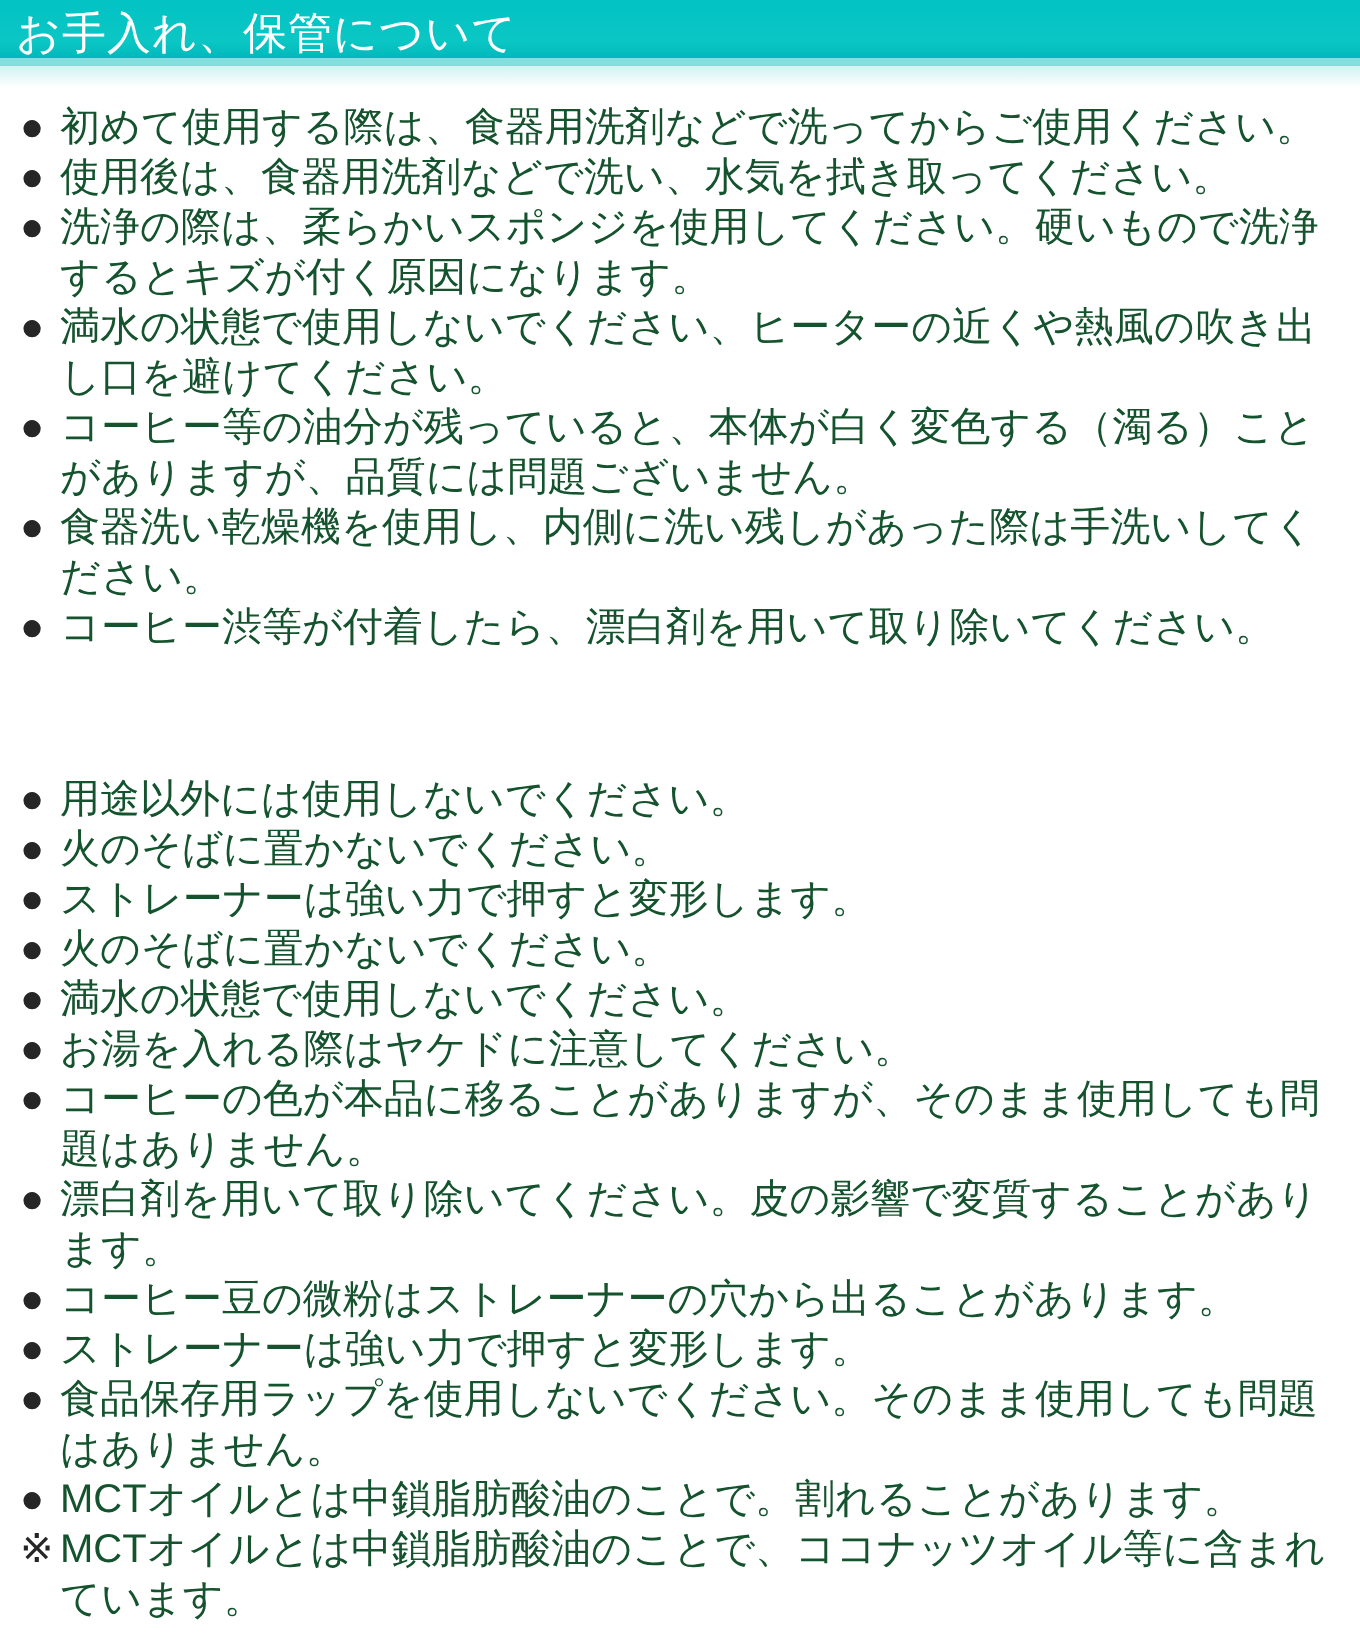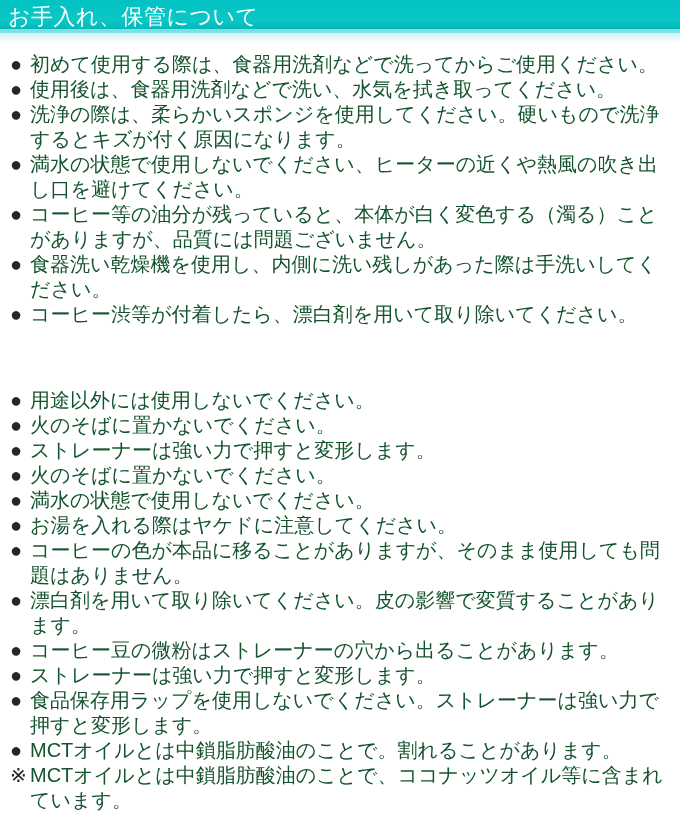--- a/index.html
+++ b/index.html
@@ -159,21 +159,21 @@
     <span class="item-text">コーヒー豆の微粉はストレーナーの穴から出ることがあります。</span>
   </li>
 
   <li class="item">
     <span class="marker">●</span>
     <span class="item-text">ストレーナーは強い力で押すと変形します。</span>
   </li>
 
   <li class="item">
     <span class="marker">●</span>
-    <span class="item-text">食品保存用ラップを使用しないでください。ストレーナーは強い力で押すと変形します。</span>
+    <span class="item-text">食品保存用ラップを使用しないでください。そのまま使用しても問題はありません。</span>
   </li>
 
   <li class="item">
     <span class="marker">●</span>
     <span class="item-text">MCTオイルとは中鎖脂肪酸油のことで。割れることがあります。</span>
   </li>
 
   <li class="item">
     <span class="marker">※</span>
     <span class="item-text">MCTオイルとは中鎖脂肪酸油のことで、ココナッツオイル等に含まれています。</span>

